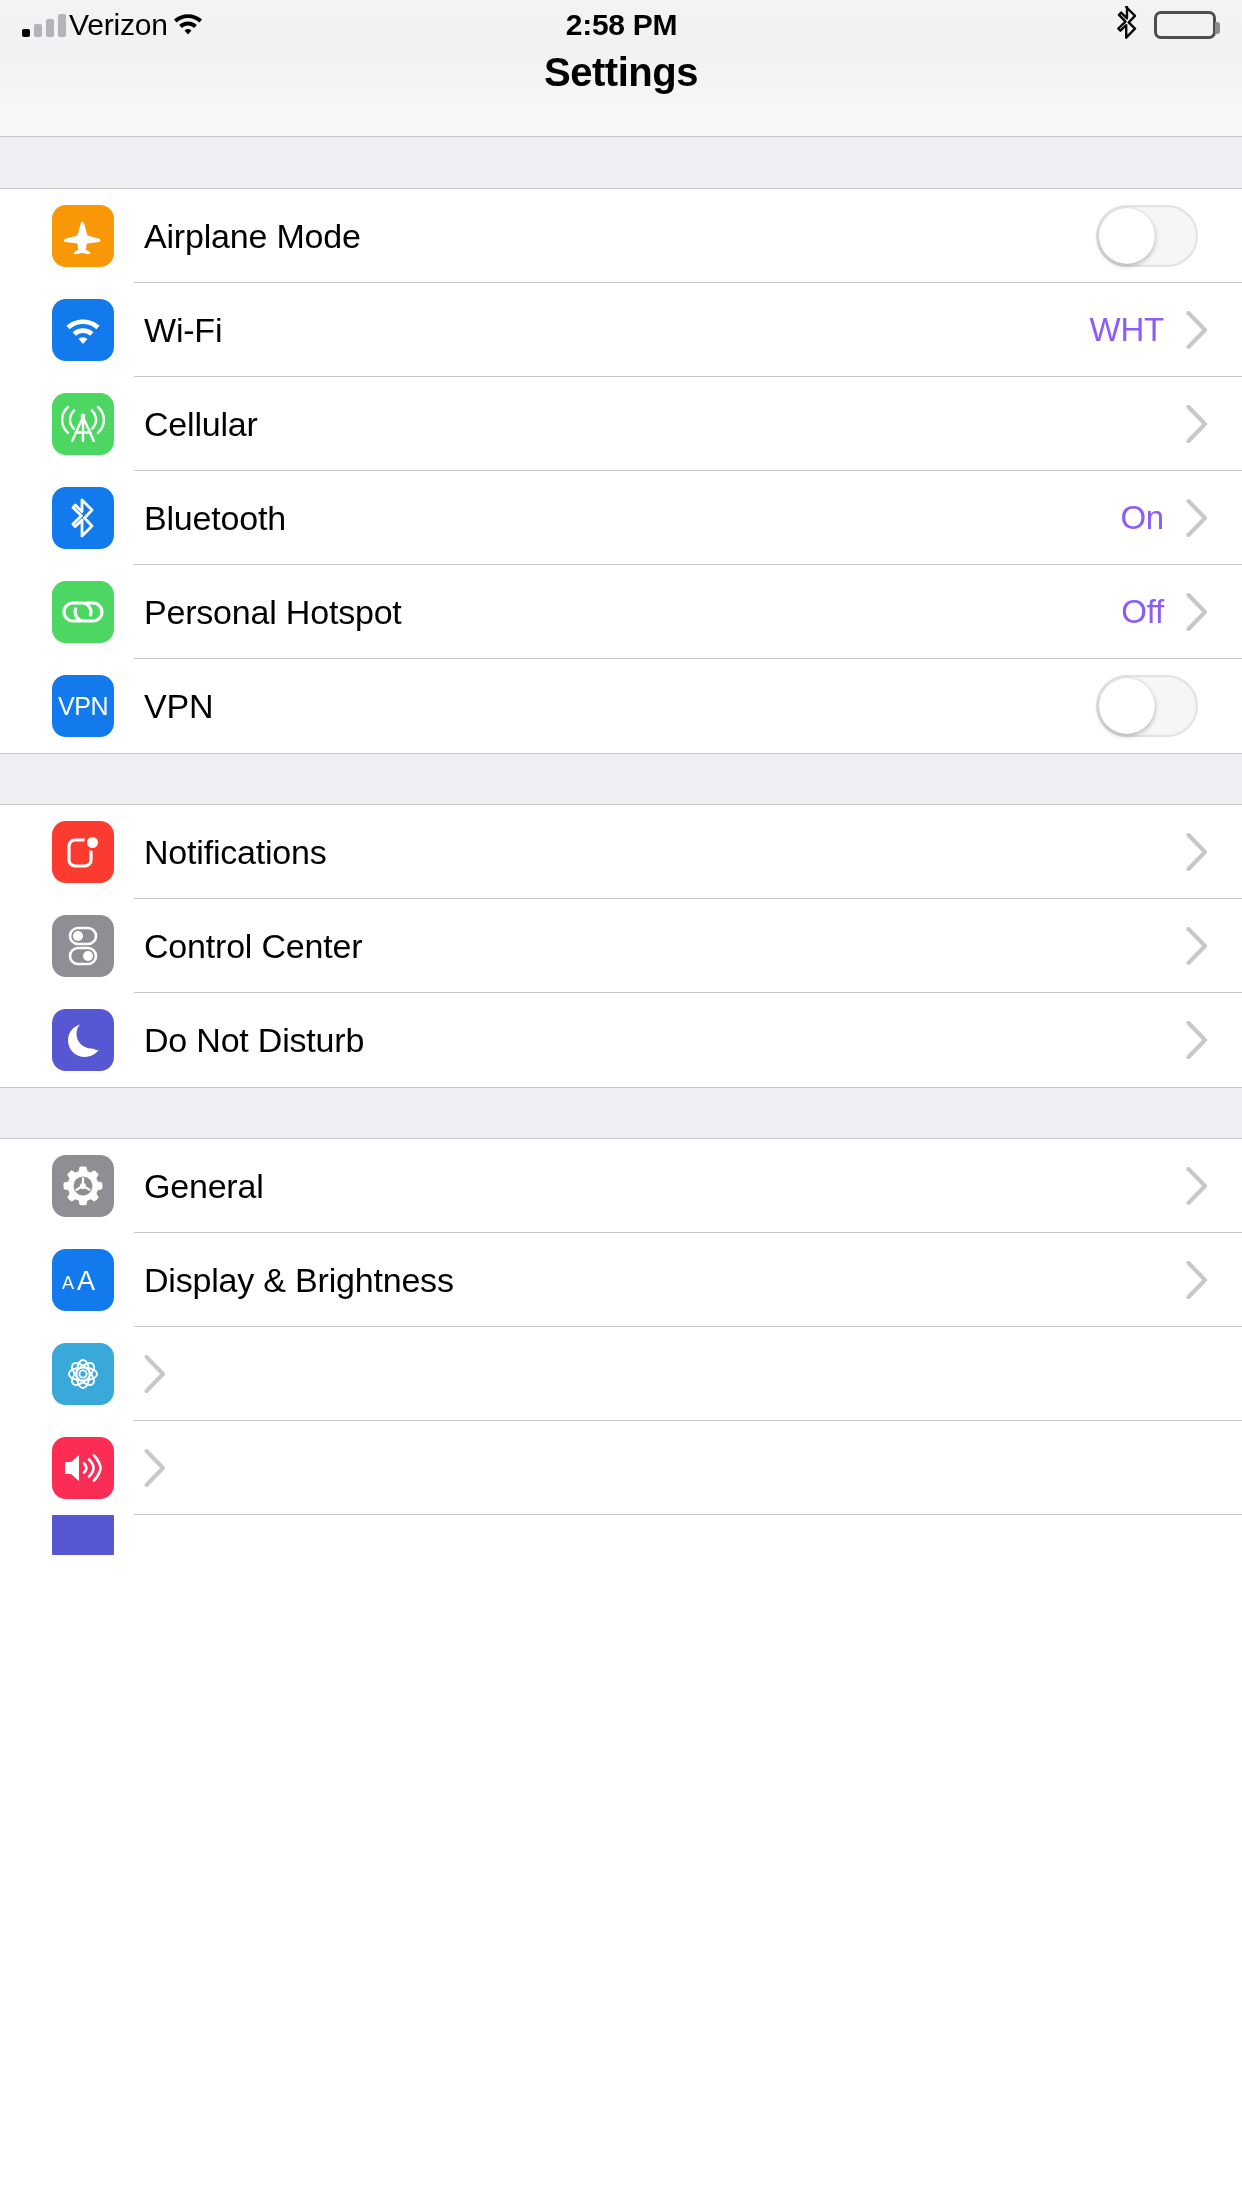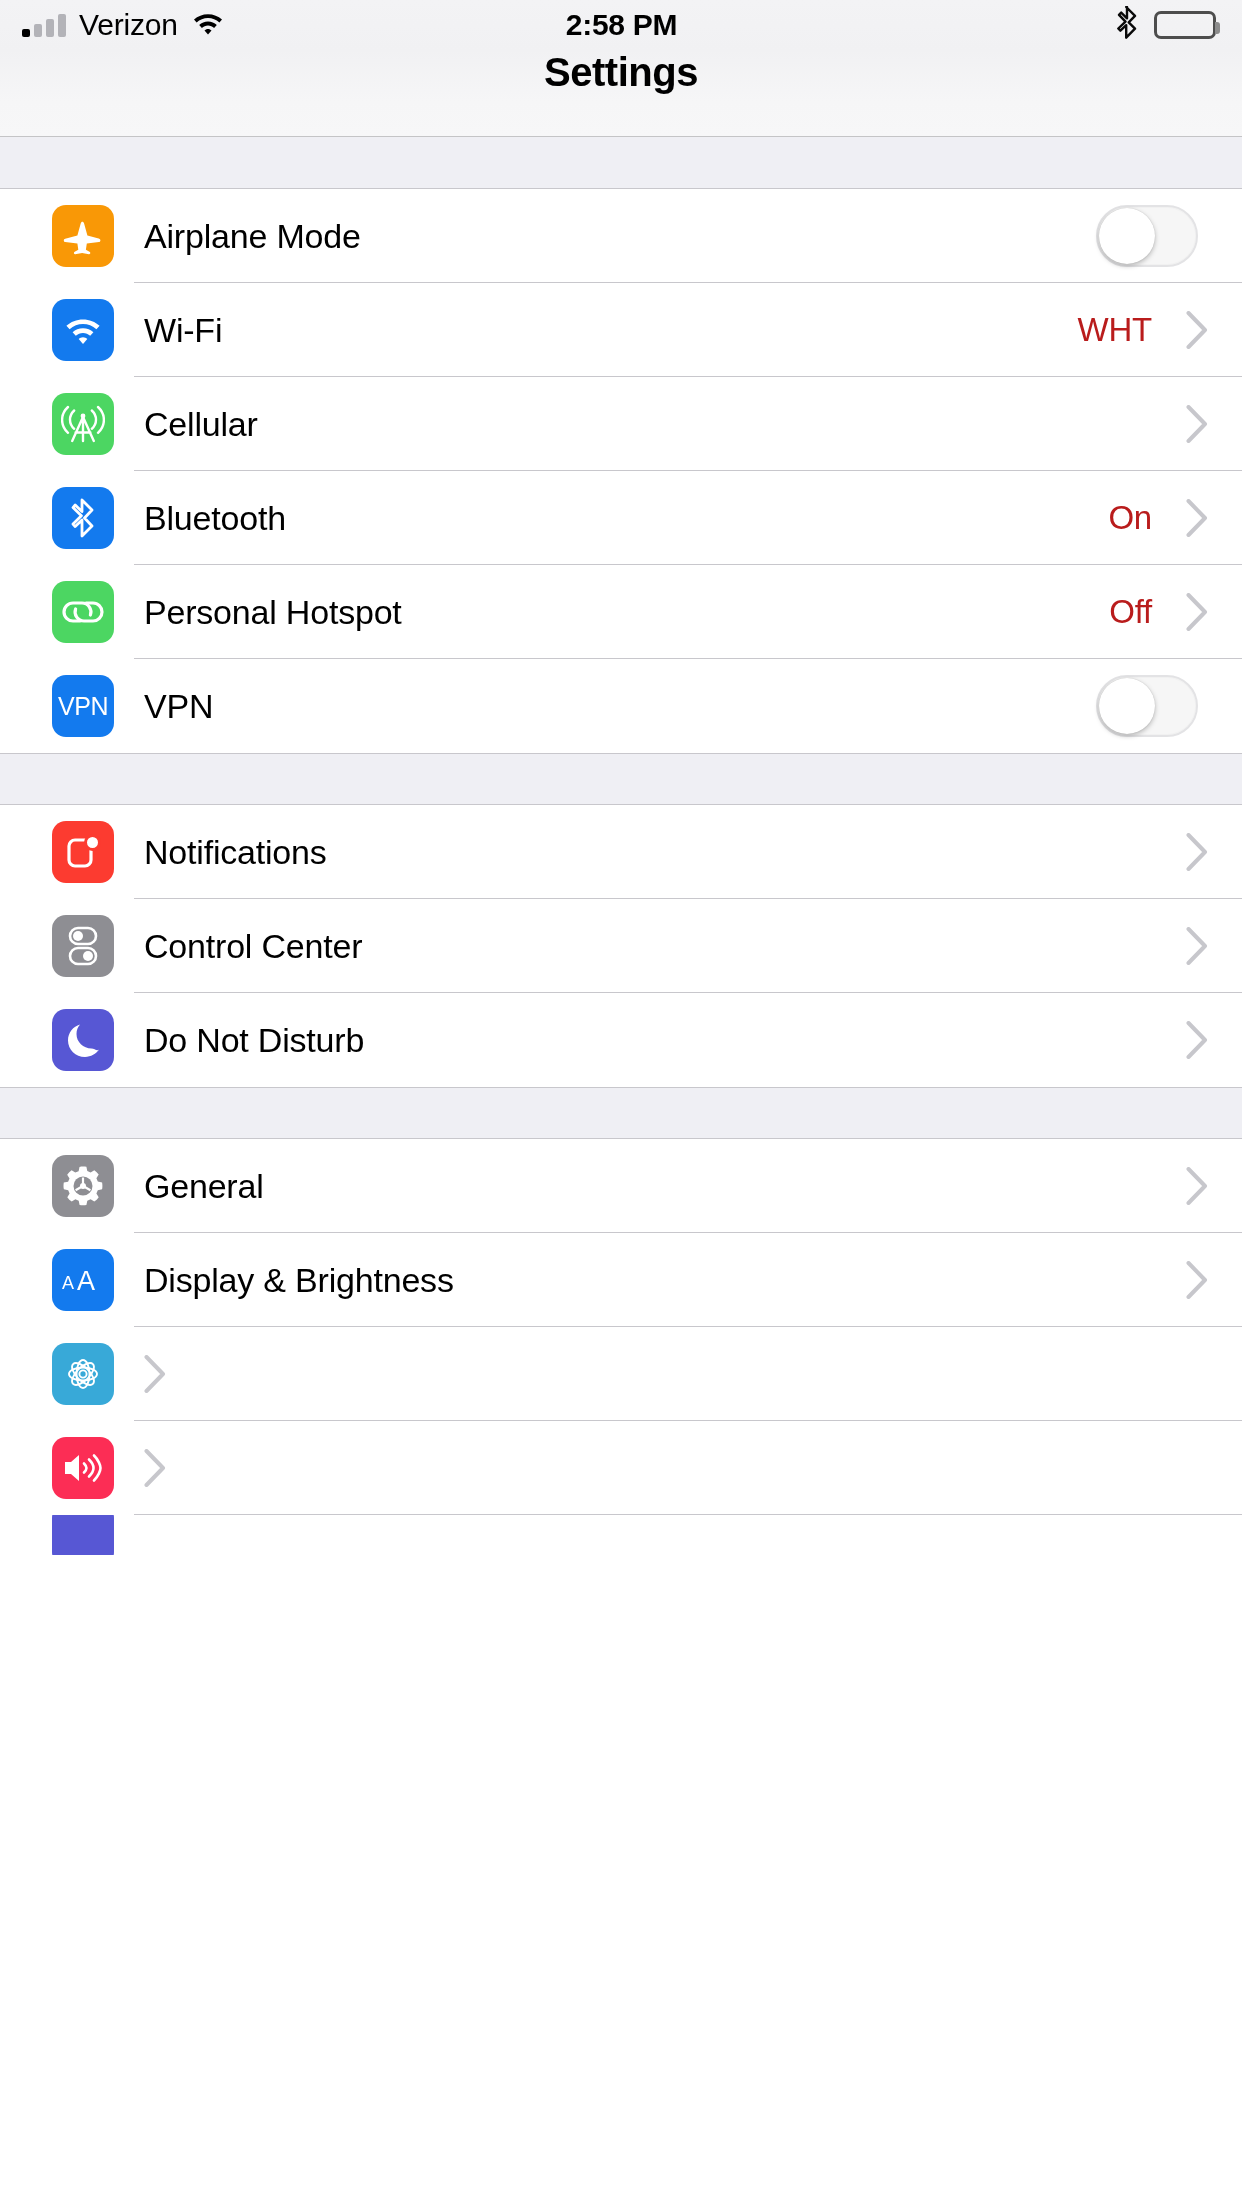--- a/index.html
+++ b/index.html
@@ -13,21 +13,21 @@
 
   
   .statusbar{
     position:relative;
     height:50px;
     background:linear-gradient(180deg,#f3f3f5 0%,#f1f1f3 100%);
     display:flex;
     align-items:center;
     padding:0 22px;
   }
-  .sb-left{ display:flex; align-items:center; gap:13px; }
+  .sb-left{ display:flex; align-items:center; gap:3px; }
   .sb-right{ display:flex; align-items:center; gap:16px; position:absolute; right:26px; top:0; height:50px; }
   .sb-center{ position:absolute; left:1px; right:0; text-align:center; line-height:50px;
               font-size:30px; font-weight:600; letter-spacing:-0.3px; color:#000; }
   .bars{ display:flex; align-items:flex-end; gap:4px; height:24px; }
   .bar{ width:8px; border-radius:2px; background:#b3b3b8; }
   .bar.on{ background:#000; }
   .bar.b1{ height:8px; } .bar.b2{ height:13px; } .bar.b3{ height:18px; } .bar.b4{ height:23px; }
   .carrier{ font-size:30px; font-weight:400; letter-spacing:-0.2px; color:#000; }
   .battery-shell{
     width:62px; height:28px; border:3px solid #4d4d4d; border-radius:7px;
@@ -65,21 +65,21 @@
     position:absolute; left:134px; right:0; bottom:0; height:1px; background:#c8c7cc;
   }
   .row:last-child .sep{ display:none; }
   .icon{
     width:62px; height:62px; border-radius:14px; flex:none;
     display:flex; align-items:center; justify-content:center;
     margin-right:30px; position:relative;
   }
   .icon svg{ display:block; }
   .label{ font-size:34px; color:#000; letter-spacing:-0.2px; flex:1; }
-  .value{ font-size:33px; color:#b91c1c; letter-spacing:-0.2px; margin-right:34px; }
+  .value{ font-size:33px; color:#8b5cf6; letter-spacing:-0.2px; margin-right:22px; }
   .chev{ width:22px; height:38px; margin-right:34px; flex:none; }
   .chev svg{ display:block; }
 
   
   .toggle{
     width:102px; height:62px; border-radius:31px; flex:none;
     margin-right:44px; position:relative;
     background:#f6f6f6; border:2px solid #e3e3e5;
     box-shadow:inset 0 0 0 1px rgba(0,0,0,0.02);
   }

